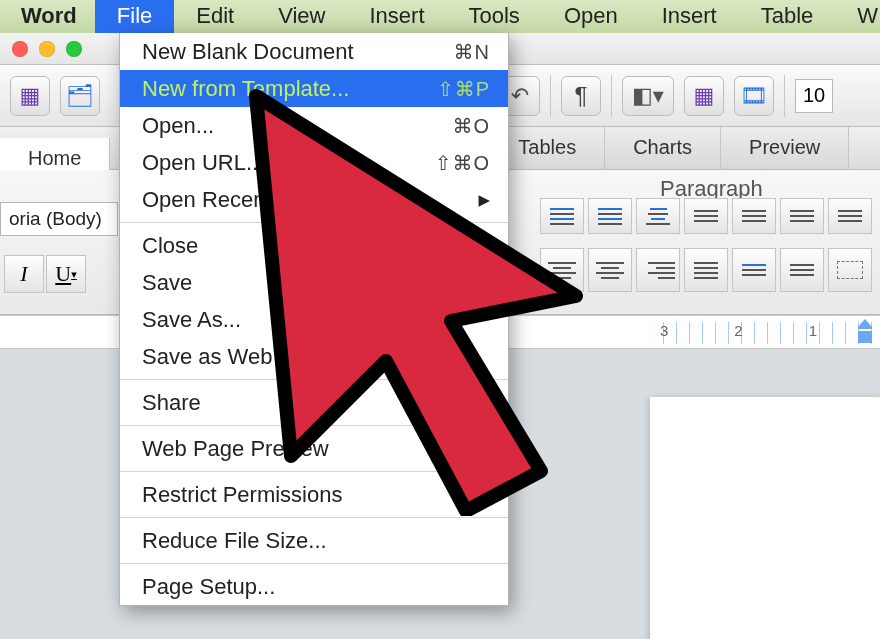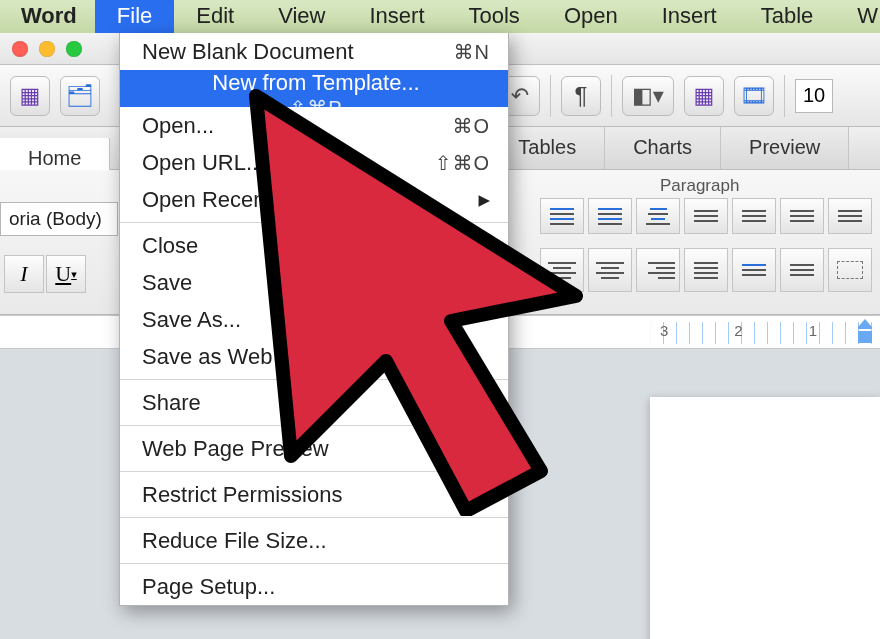--- a/index.html
+++ b/index.html
@@ -38,21 +38,21 @@
     z-index: 50;
   }
   .dropdown .item {
     display: flex;
     align-items: center;
     height: 37px;
     padding: 0 18px 0 22px;
     white-space: nowrap;
     justify-content: space-between;
   }
-  .dropdown .item.highlight { background: #2a6ef0; color: #ffffff; flex-direction: column; }
+  .dropdown .item.highlight { background: #2a6ef0; color: #bef264; }
   .dropdown .item .label { flex: 1; }
   .dropdown .item .shortcut { font-size: 20px; opacity: .85; letter-spacing: 1px; }
   .dropdown .item .submenu-arrow { margin-left: auto; font-size: 15px; }
   .dropdown hr { border: none; border-top: 1px solid #d4d4d4; margin: 4px 0; }
 
   
   .window-top {
     position: absolute;
     left: 0; top: 33px; right: 0; height: 32px;
     background: linear-gradient(#f3f3f3, #e5e5e5);
@@ -122,21 +122,21 @@
   .ribbon-body {
     position: absolute;
     left: 0; top: 170px; right: 0; height: 145px;
     background: linear-gradient(#f7f7f7, #e9e9e9);
     border-bottom: 1px solid #bcbcbc;
     overflow: hidden;
   }
   .group-label {
     position: absolute;
     top: 6px;
-    font-size: 17px;
+    font-size: 22px;
     color: #555;
   }
   .font-name-box {
     position: absolute; left: 0; top: 32px;
     width: 118px; height: 34px;
     background: #fff; border: 1px solid #b5b5b5;
     padding: 5px 8px; font-size: 19px; color: #222;
     overflow: hidden; white-space: nowrap;
   }
   .biu-row { position: absolute; left: 4px; top: 85px; display: flex; gap: 2px; }

